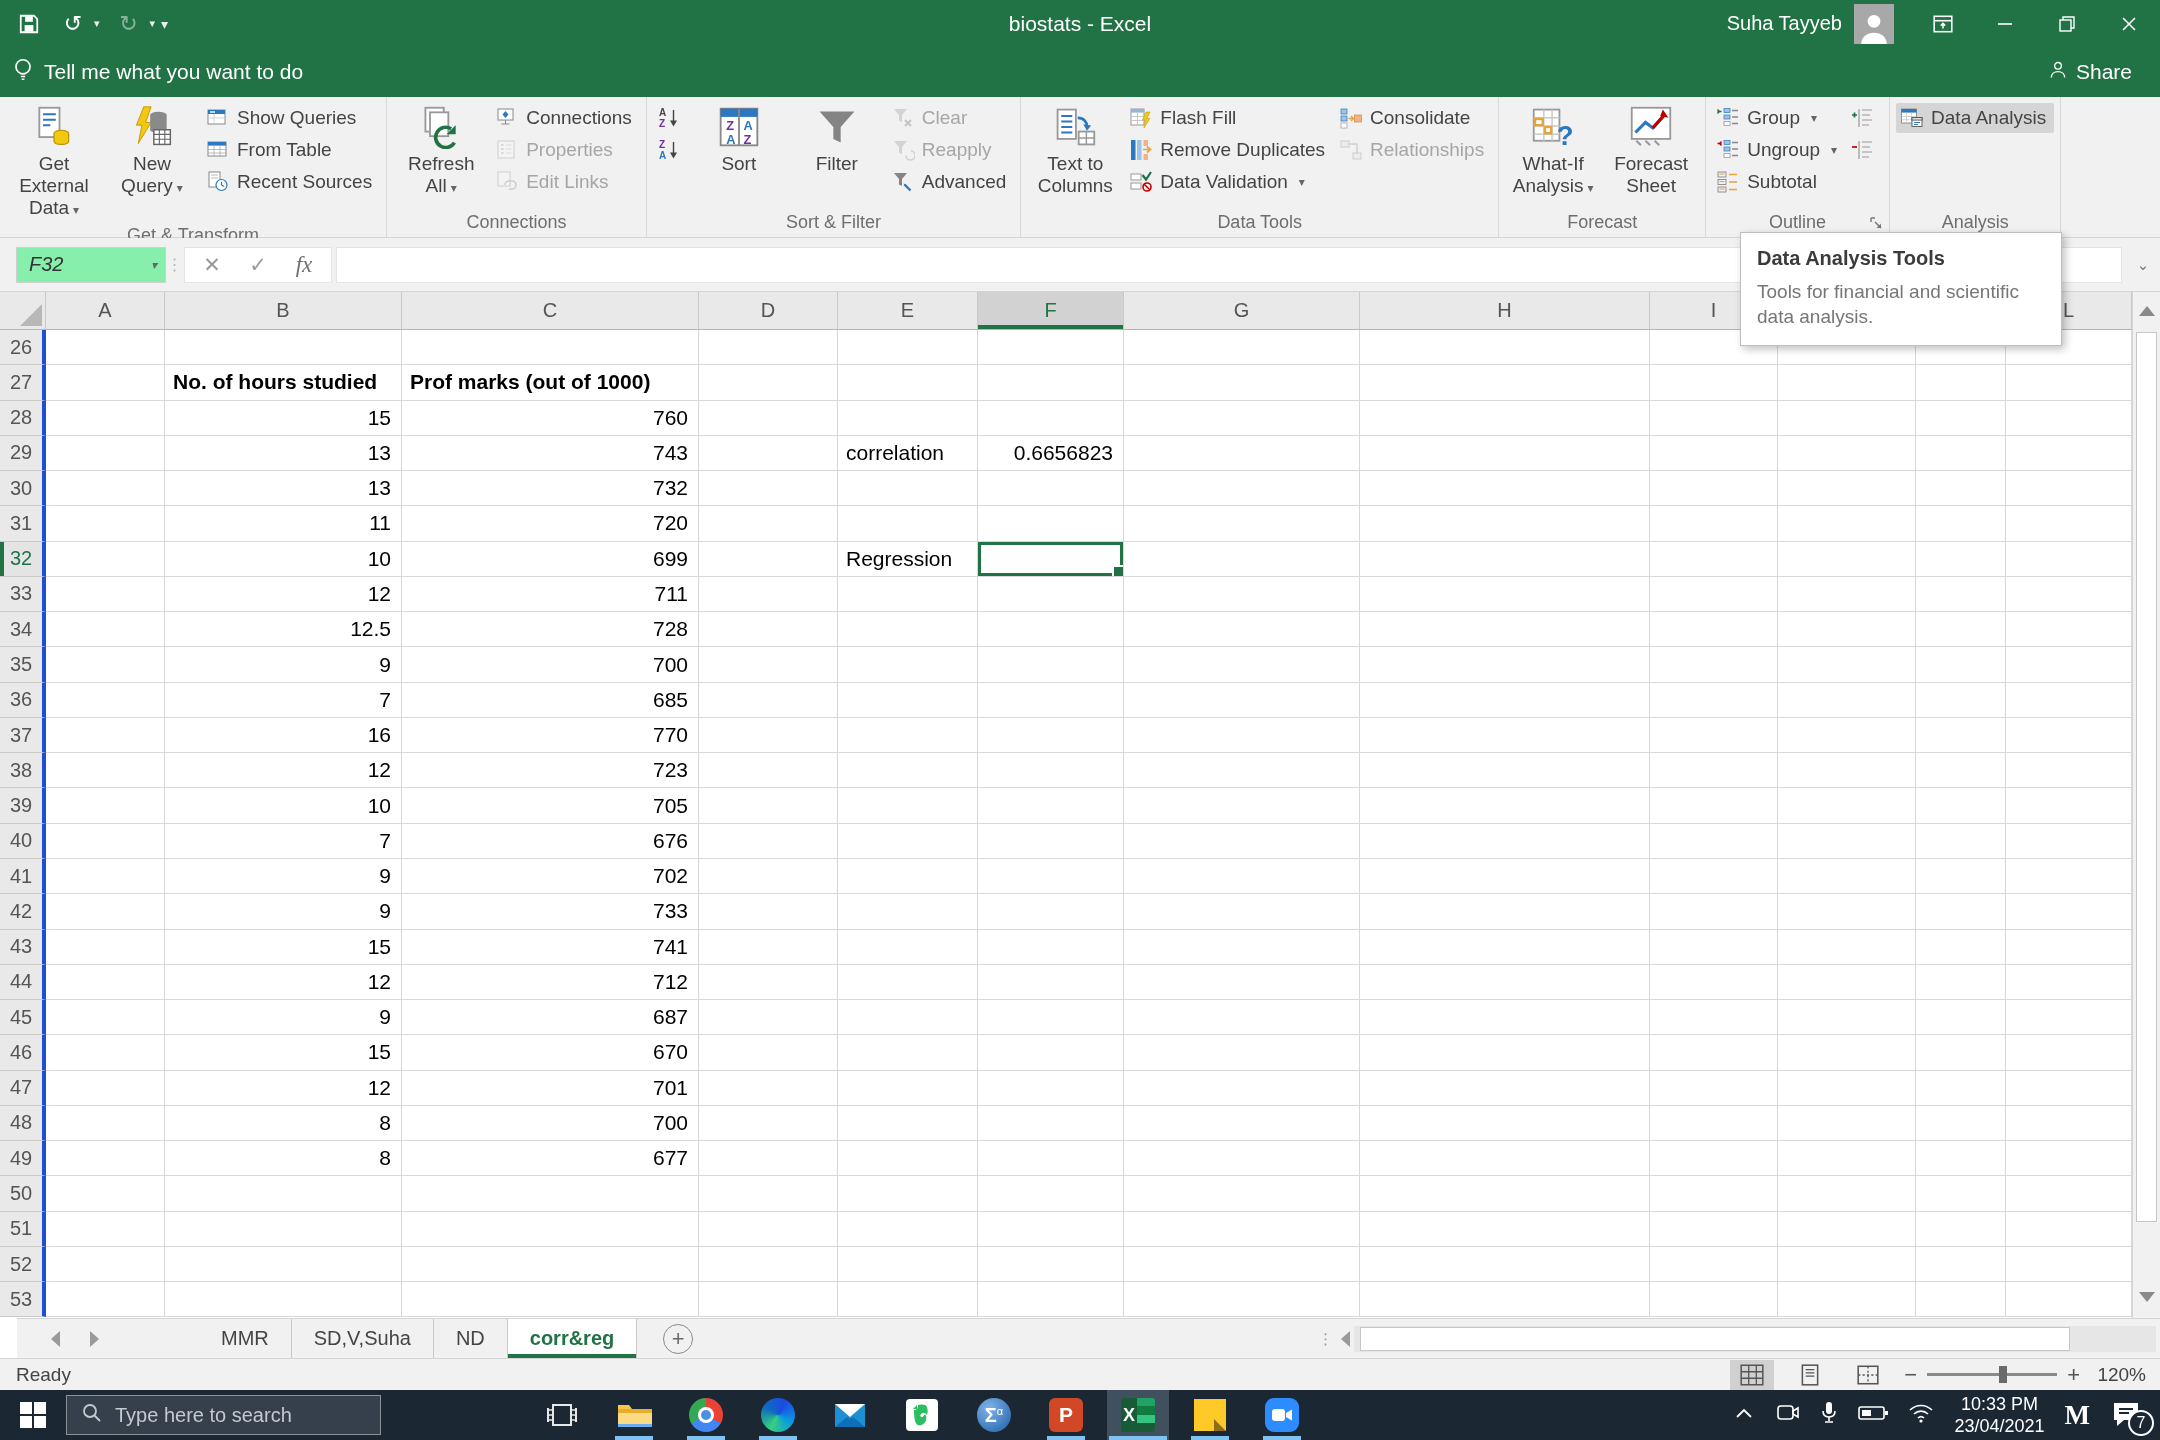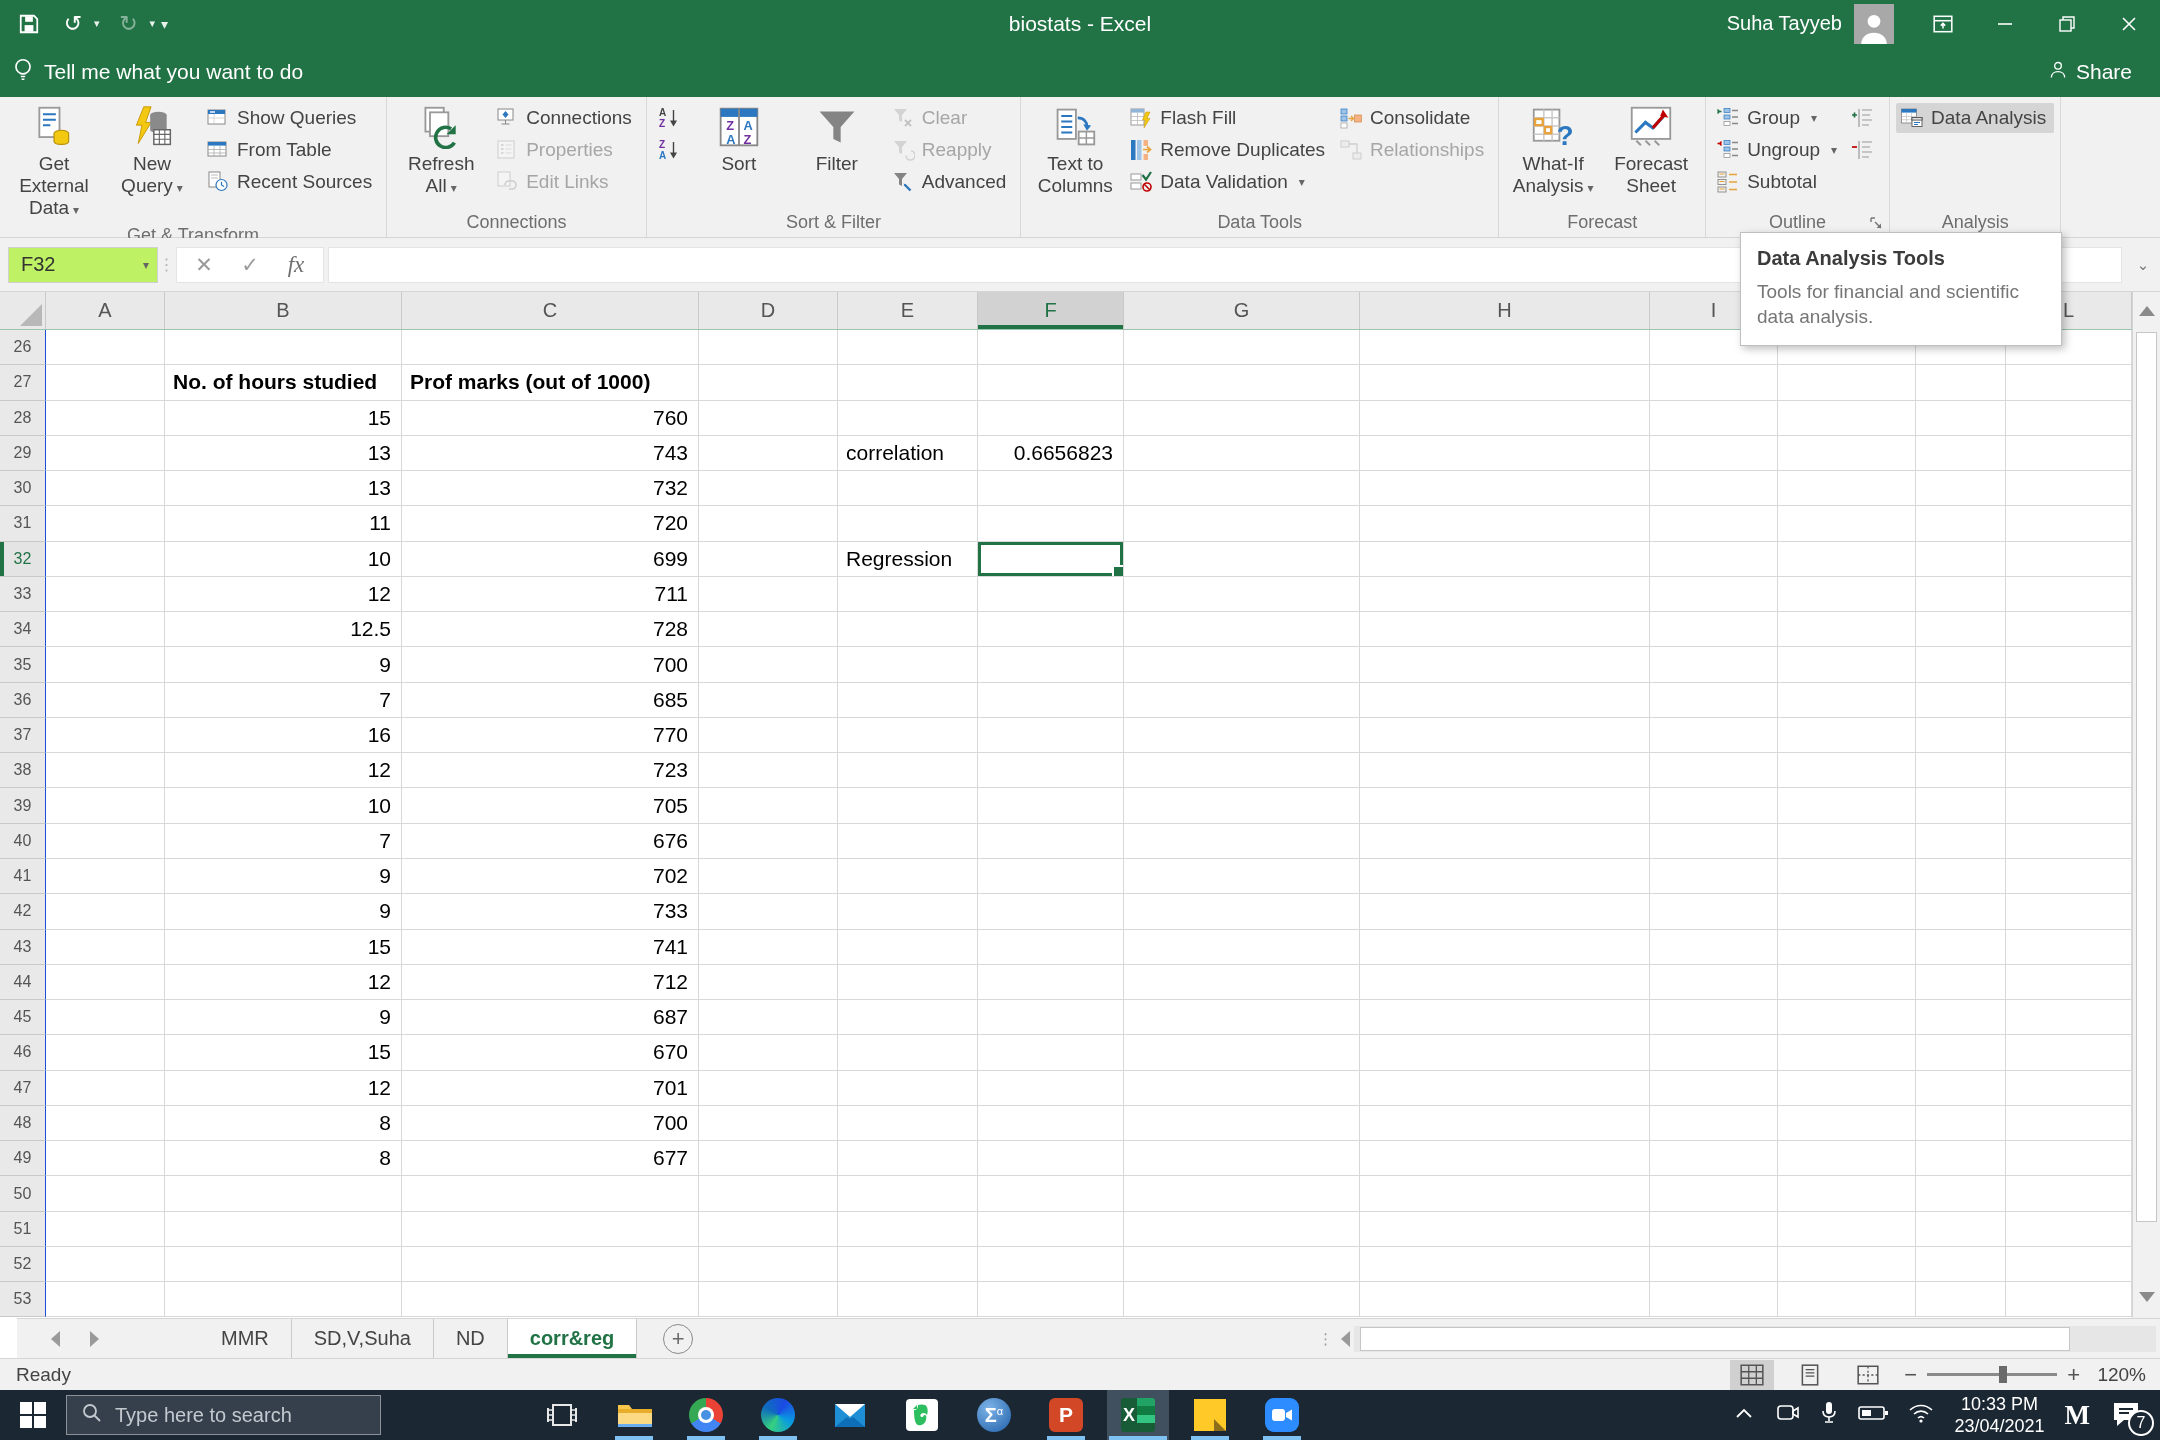--- a/index.html
+++ b/index.html
@@ -40,38 +40,38 @@
   .rsmall .sicon { width:24px; height:24px; flex:0 0 auto; }
   .rsmall.disabled { color:#a6a6a6; }
   .rsmall.disabled .sicon { filter:grayscale(1) opacity(.5); }
   .rsmall.hl { background:#d5d5d5; }
   .dd { font-size:12px; color:#666; margin-left:4px; }
   .dialog-launcher { position:absolute; right:4px; bottom:5px; width:18px; height:18px; }
   #ribbon-collapse { position:absolute; right:16px; bottom:8px; width:24px; height:18px; }
 
   
   #formulabar { position:absolute; left:0; top:238px; width:2160px; height:54px; background:#f1f1f1; border-bottom:1px solid #d5d5d5; display:flex; align-items:center; }
-  #namebox { width:150px; height:36px; background:#bef264; border:1px solid #d0d0d0; margin-left:8px; display:flex; align-items:center; font-size:20px; color:#333; padding-left:12px; }
+  #namebox { width:150px; height:36px; background:#86efac; border:1px solid #d0d0d0; margin-left:16px; display:flex; align-items:center; font-size:20px; color:#333; padding-left:12px;font-style:italic; }
   #namebox .dd { margin-left:auto; margin-right:8px; }
   .fb-sep { width:18px; text-align:center; color:#b5b5b5; font-size:16px; letter-spacing:1px; }
   .fb-btns { display:flex; align-items:center; gap:4px; background:#fff; border:1px solid #e4e4e4; height:36px; padding:0 6px; }
   .fb-btn { width:42px; text-align:center; font-size:21px; color:#9a9a9a; }
   .fx { font-family:"Liberation Serif", serif; font-style:italic; font-size:23px; color:#707070; }
   #formula-input { flex:1; background:#fff; border:1px solid #e4e4e4; height:36px; margin:0 4px; }
   #fb-expand { width:34px; text-align:center; color:#777; font-size:15px; }
 
   
   #grid { position:absolute; left:0; top:292px; width:2132px; height:1026px; background:#fff; }
   #colheaders { display:flex; height:38px; background:#e9e9e9; border-bottom:1px solid #9bc4ae; }
   .ch { border-right:1px solid #c9c9c9; display:flex; align-items:center; justify-content:center; font-size:20px; color:#555; }
   .ch.sel { background:#d2d2d2; color:#217346; box-shadow:inset 0 -4px 0 #217346; }
   #corner { background:#e9e9e9; border-right:1px solid #c9c9c9; position:relative; }
   #corner::after { content:""; position:absolute; right:3px; bottom:3px; border-left:22px solid transparent; border-bottom:22px solid #b8b8b8; }
   .grow { display:flex; height:35.28px; }
-  .rh { background:#e9e9e9; border-right:1px solid #1d4ed8; border-bottom:1px solid #c9c9c9; display:flex; align-items:center; justify-content:center; font-size:16px; color:#555; }
+  .rh { background:#e9e9e9; border-right:4px solid #1d4ed8; border-bottom:1px solid #c9c9c9; display:flex; align-items:center; justify-content:center; font-size:20px; color:#555; }
   .rh.selrow { color:#217346; box-shadow:inset 4px 0 0 #217346; background:#e4e4e4; }
   .cell { border-right:1px solid #d8d8d8; border-bottom:1px solid #d8d8d8; font-size:21px; color:#000; display:flex; align-items:center; padding:0 8px; overflow:hidden; white-space:nowrap; }
   .cell.num { justify-content:flex-end; padding-right:10px; }
   .cell.bold { font-weight:bold; }
   .cell.selcell { position:relative; box-shadow:inset 0 0 0 3px #217346; }
   .cell.selcell::after { content:""; position:absolute; right:-2px; bottom:-2px; width:9px; height:9px; background:#217346; border:2px solid #fff; z-index:6; }
 
   
   #vscroll { position:absolute; left:2132px; top:292px; width:28px; height:1026px; background:#f1f1f1; border-left:1px solid #d5d5d5; }
   .tri-up { width:0; height:0; border-left:8px solid transparent; border-right:8px solid transparent; border-bottom:10px solid #8a8a8a; margin:14px auto; }

